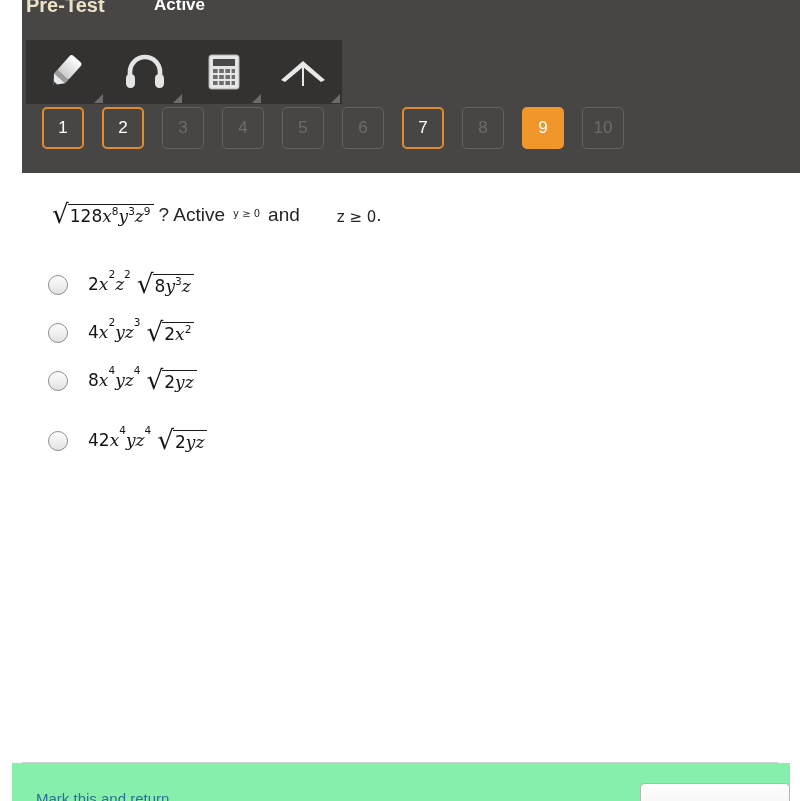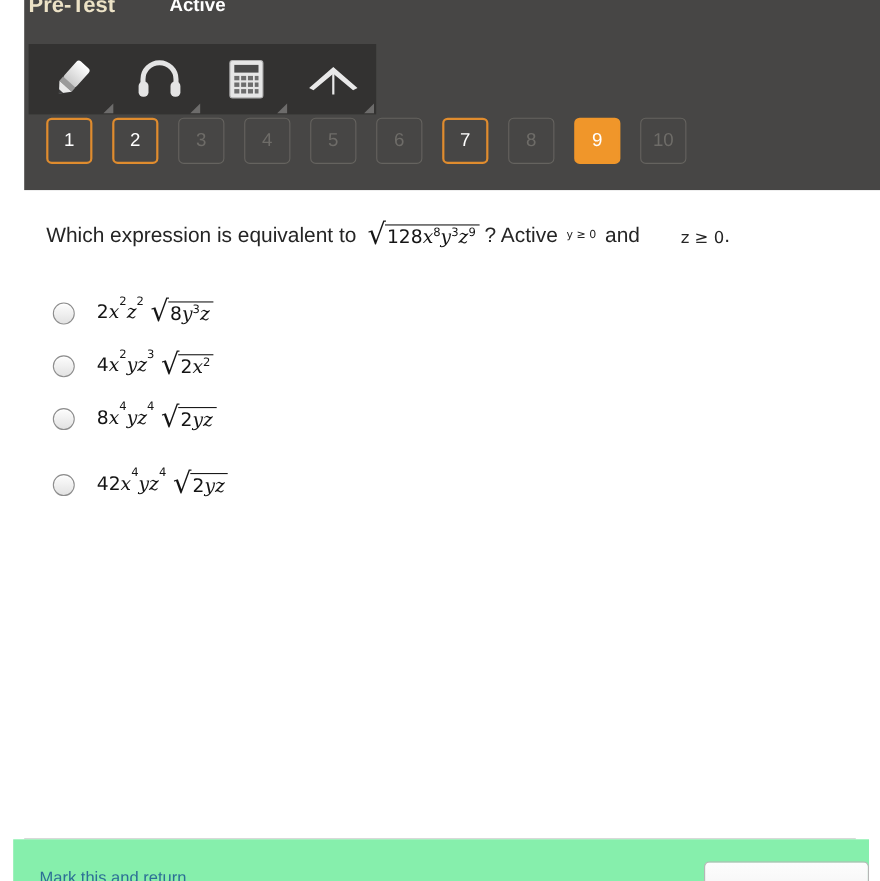--- a/index.html
+++ b/index.html
@@ -351,21 +351,20 @@
     <div class="qnum unanswered">8</div>
     <div class="qnum current">9</div>
     <div class="qnum unanswered">10</div>
   </div>
 
 </div>
 
 <div id="content">
 
   <div id="question-line">
-    <span class="qtext">Which expression is equivalent to</span>
     <span style="width:10px;display:inline-block;"></span>
 
     <span class="math" style="font-size:17px;position:relative;top:1px;">
       <span class="radical">
         <span class="sign">√</span>
         <span class="rad-body">
           <span>128</span><i>x</i><sup class="exn">8</sup><i>y</i><sup class="exn">3</sup><i>z</i><sup class="exn">9</sup>
         </span>
       </span>
     </span>

